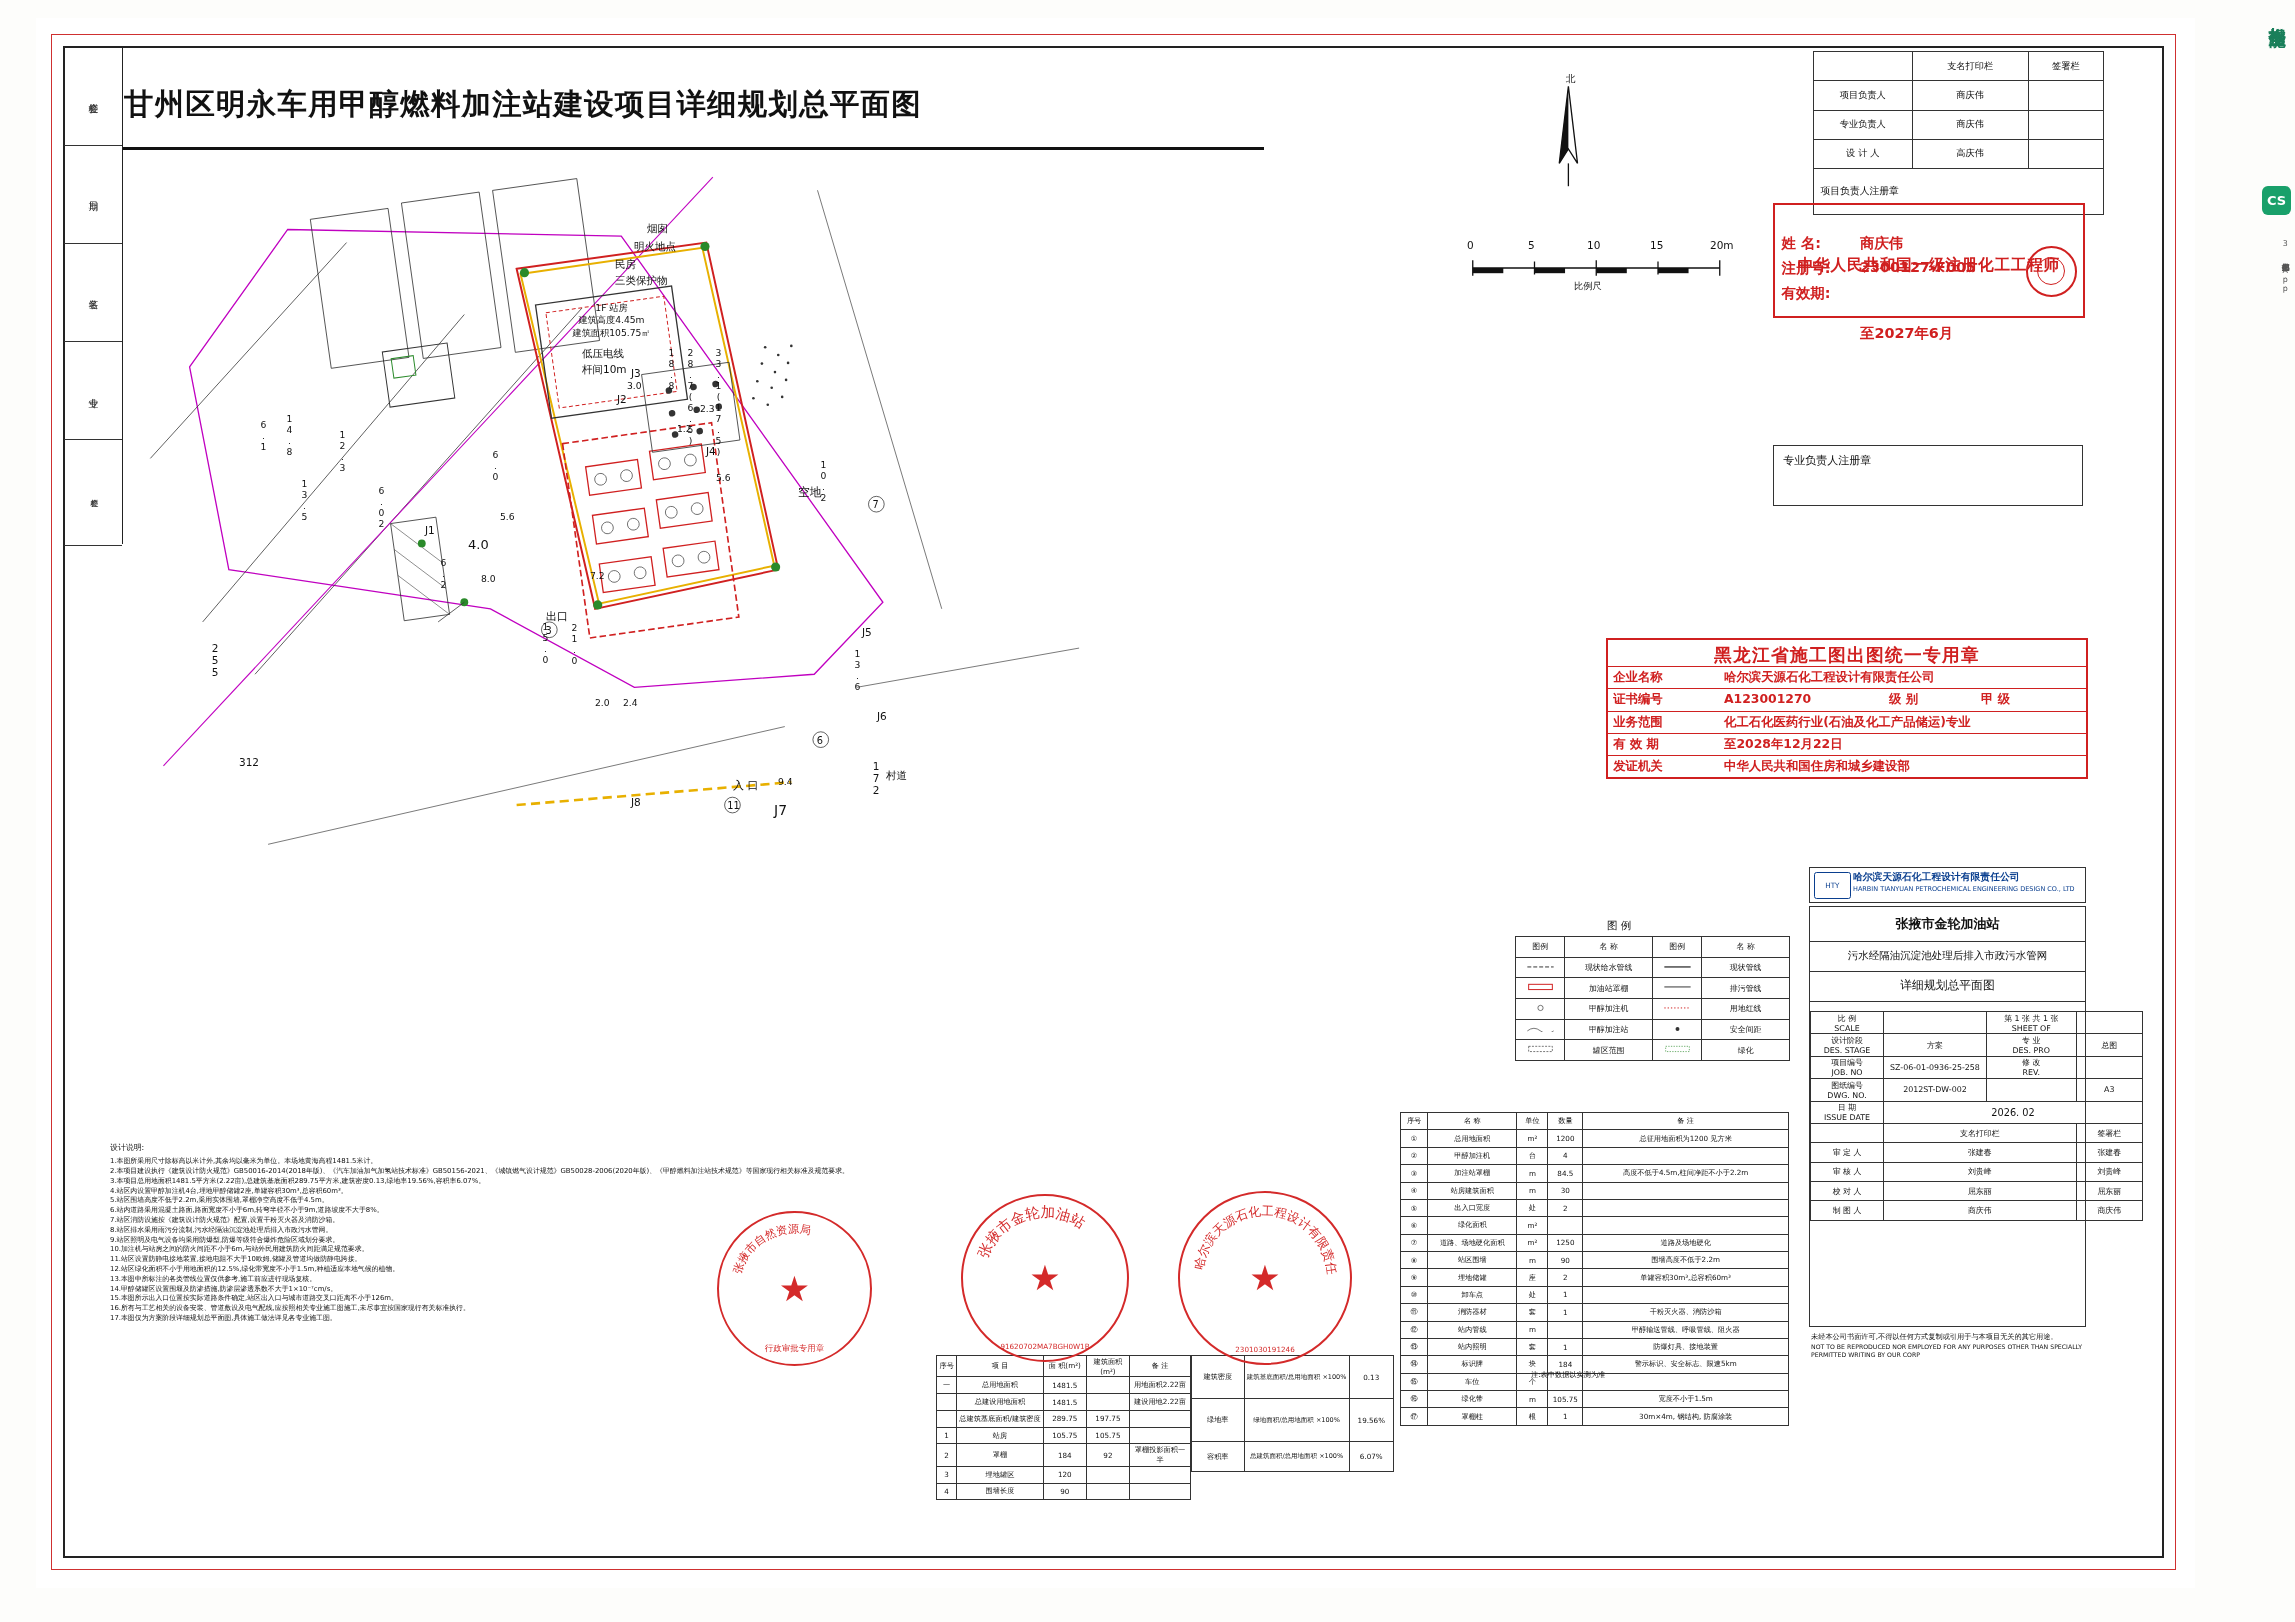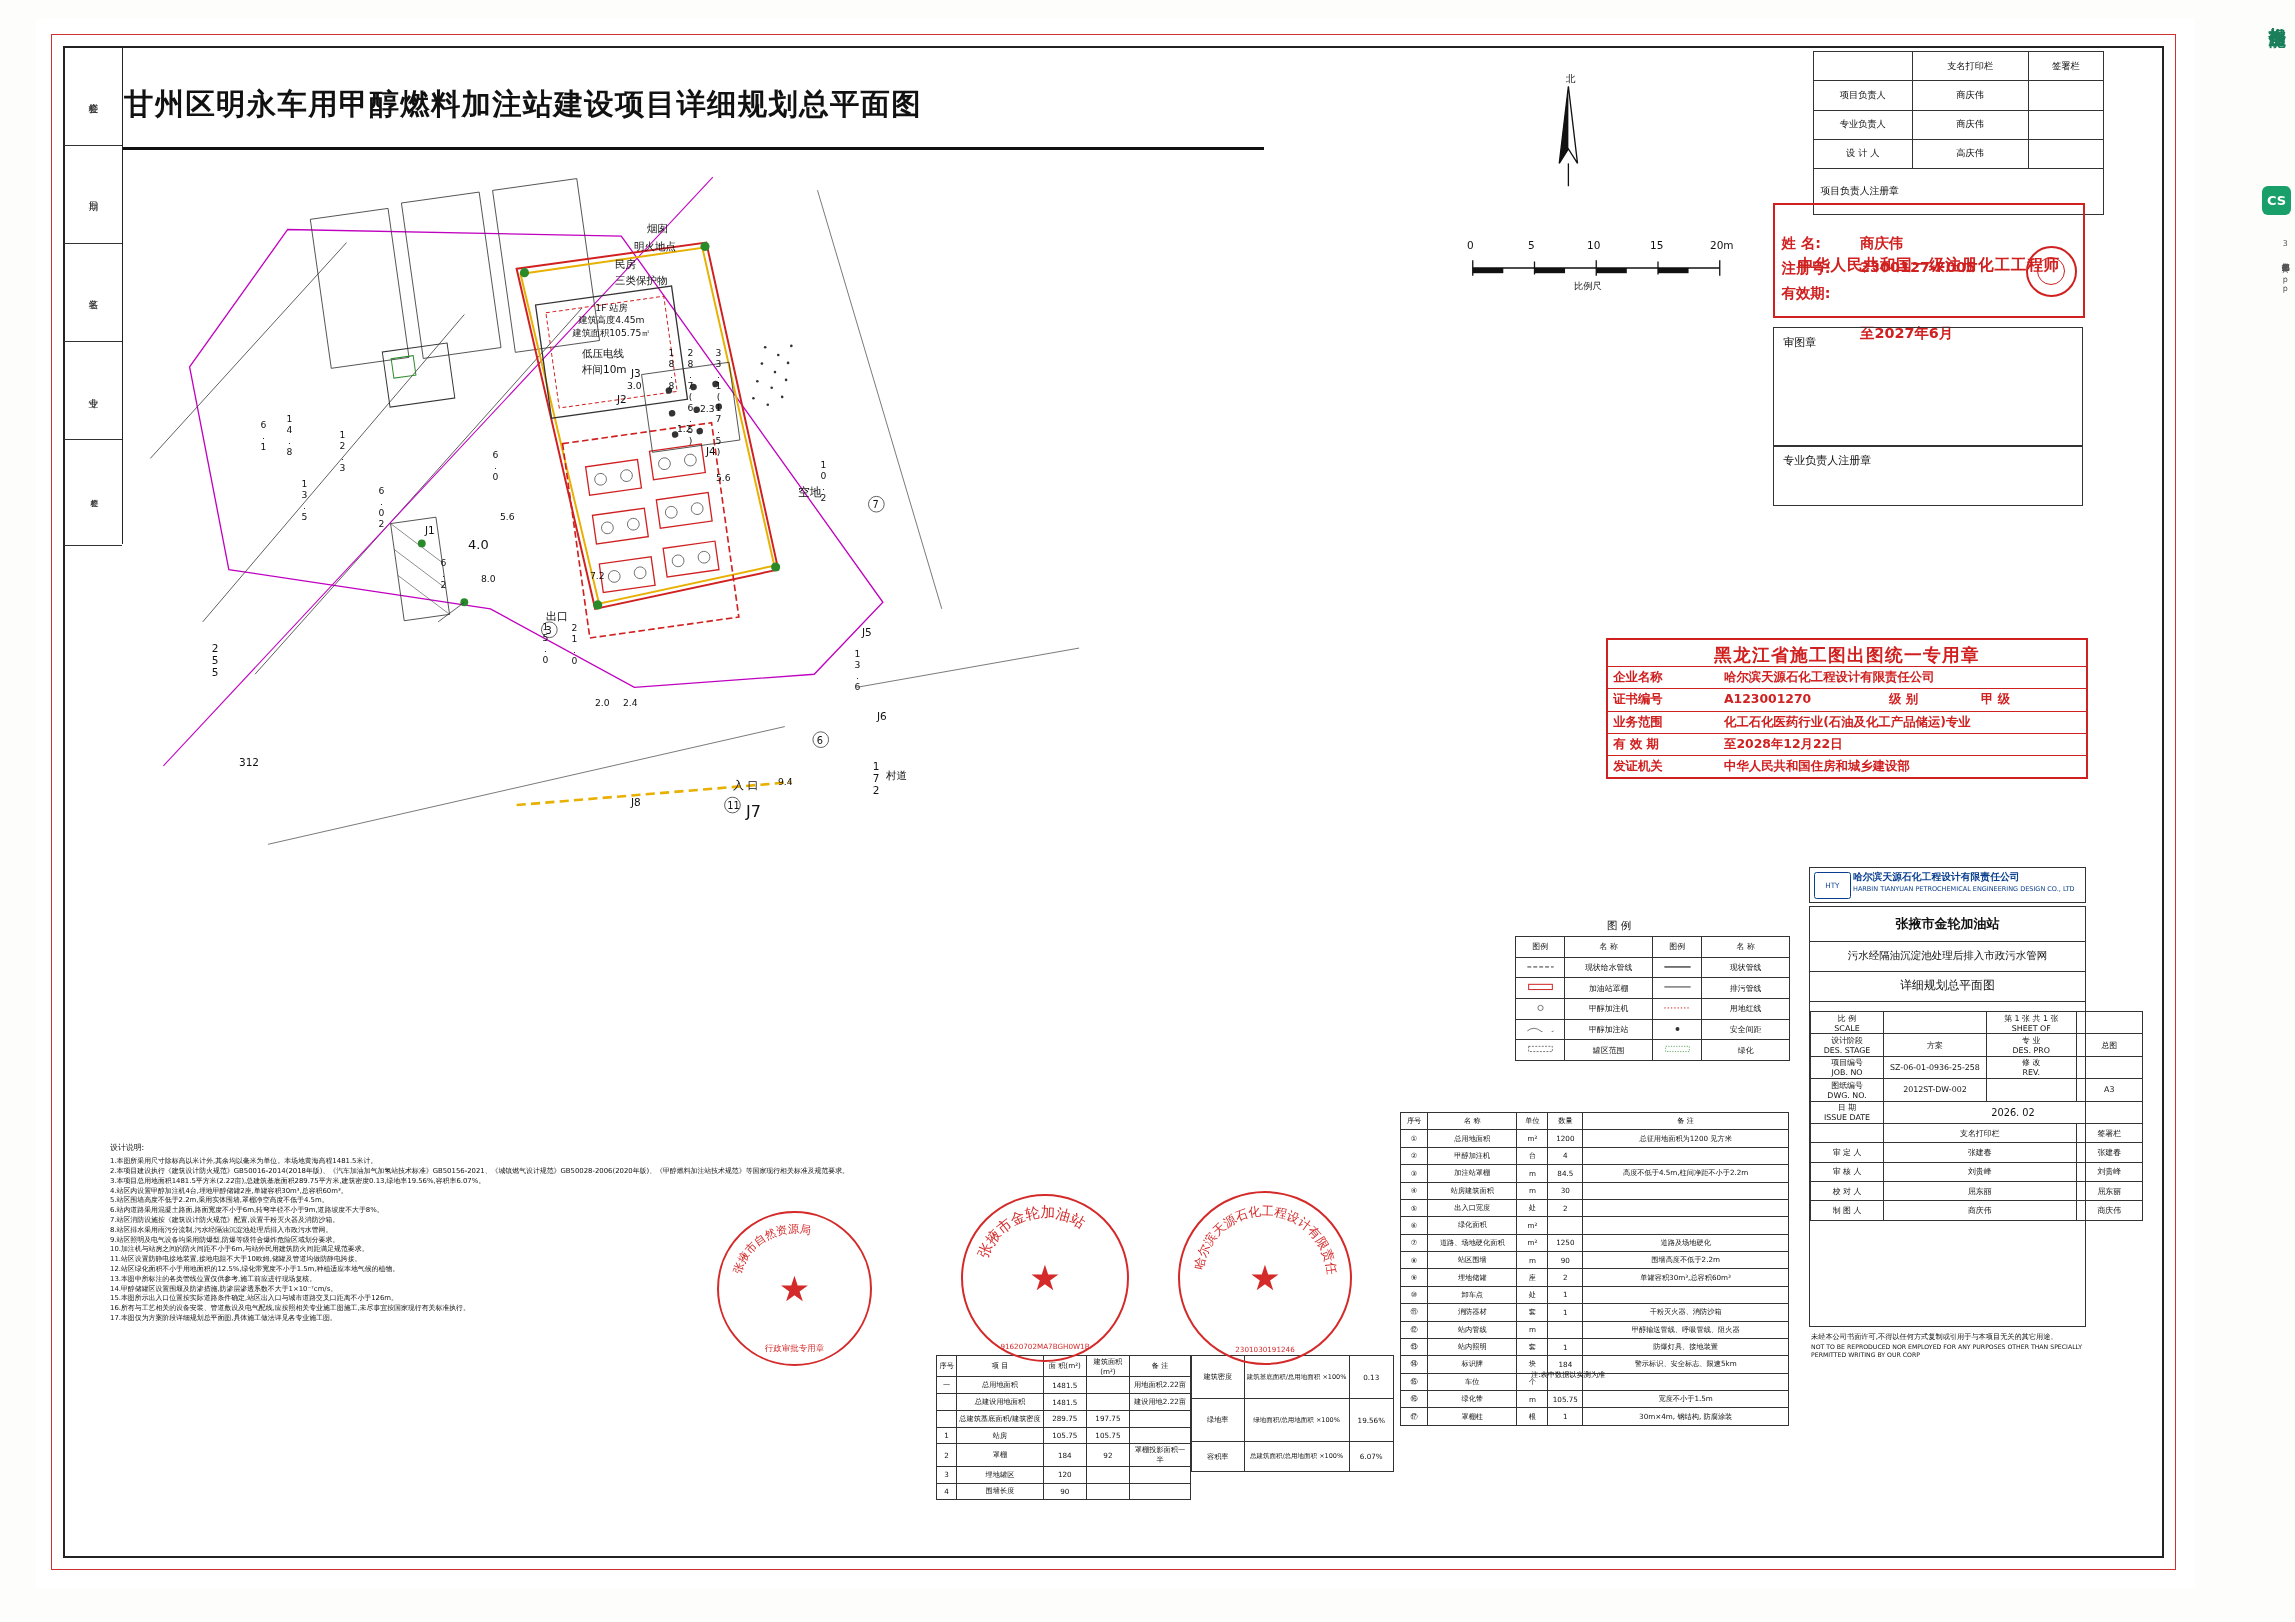--- a/index.html
+++ b/index.html
@@ -145,23 +145,20 @@
     <div class="l1">中华人民共和国一级注册化工工程师</div>
     <div class="row" style="top:29px;">姓   名:</div>
     <div class="row" style="top:29px;left:85px;">商庆伟</div>
     <div class="row" style="top:54px;">注册号:</div>
     <div class="row" style="top:54px;left:85px;">2300127-F005</div>
     <div class="row" style="top:79px;">有效期:</div>
     <div class="row" style="top:79px;left:85px;margin-top:40px;">至2027年6月</div>
     <div class="circ"></div>
   </div>
 
-  <div id="rt-box2">
-    <div class="lbl">审图章</div>
-  </div>
   <div id="rt-box3">
     <div class="lbl">专业负责人注册章</div>
   </div>
 
   <div id="hlj-stamp">
     <div class="title">黑龙江省施工图出图统一专用章</div>
     <div class="r" style="top:26px;">
       <span class="k">企业名称</span>
       <span class="v">哈尔滨天源石化工程设计有限责任公司</span>
     </div>
@@ -741,21 +738,21 @@
     <div class="abs" style="left:674px;top:334px;font-size:11.8px">空地</div>
     <div class="abs" style="left:422px;top:458px;font-size:11px">出口</div>
     <div class="abs" style="left:609px;top:627px;font-size:11px">入 口</div>
     <div class="abs" style="left:762px;top:618px;font-size:10.5px">村道</div>
     <div class="abs" style="left:301px;top:373px;font-size:10.5px">J1</div>
     <div class="abs" style="left:493px;top:242px;font-size:10.5px">J2</div>
     <div class="abs" style="left:507px;top:216px;font-size:10.5px">J3</div>
     <div class="abs" style="left:582px;top:294px;font-size:10.5px">J4</div>
     <div class="abs" style="left:738px;top:475px;font-size:10.5px">J5</div>
     <div class="abs" style="left:753px;top:559px;font-size:10.5px">J6</div>
-    <div class="abs" style="left:622px;top:651px;font-size:16px">J7</div>
+    <div class="abs" style="left:650px;top:651px;font-size:14px">J7</div>
     <div class="abs" style="left:507px;top:645px;font-size:10.5px">J8</div>
     <div class="abs vtxt" style="left:85px;top:491px;font-size:10.5px">255</div>
     <div class="abs" style="left:115px;top:605px;font-size:10.5px">312</div>
     <div class="abs vtxt" style="left:746px;top:609px;font-size:10.5px">172</div>
 
     <div class="abs" style="left:432px;top:151px;width:111px;font-size:9.2px;line-height:1.35;white-space:pre-line;text-align:center;">1F 站房
 建筑高度4.45m
 建筑面积105.75㎡</div>
 
     <div class="abs vtxt" style="left:160px;top:262px;font-size:9.2px">14.8</div>

